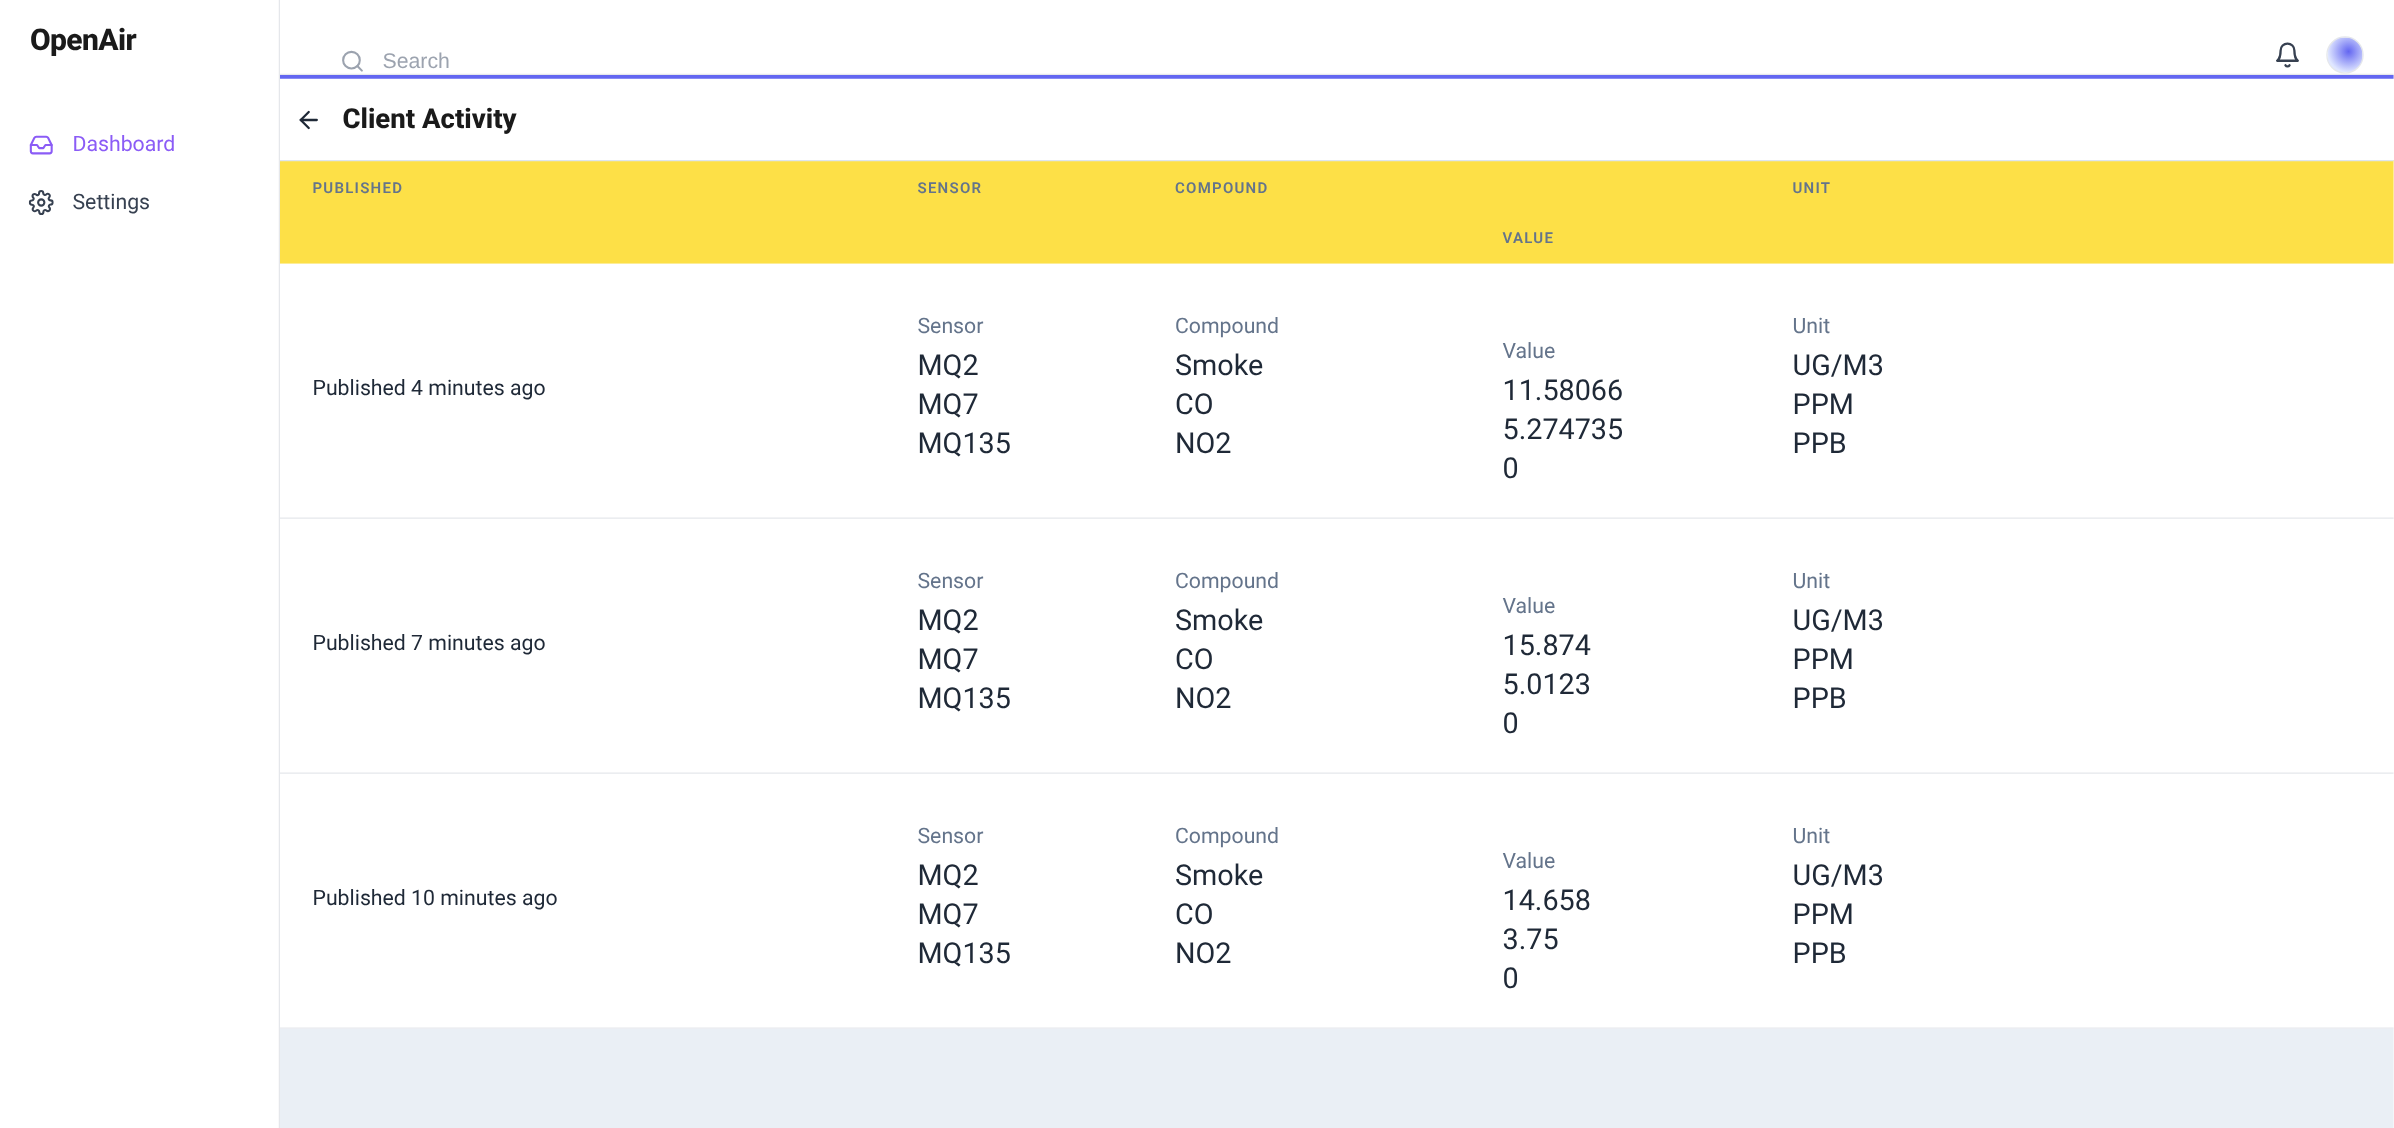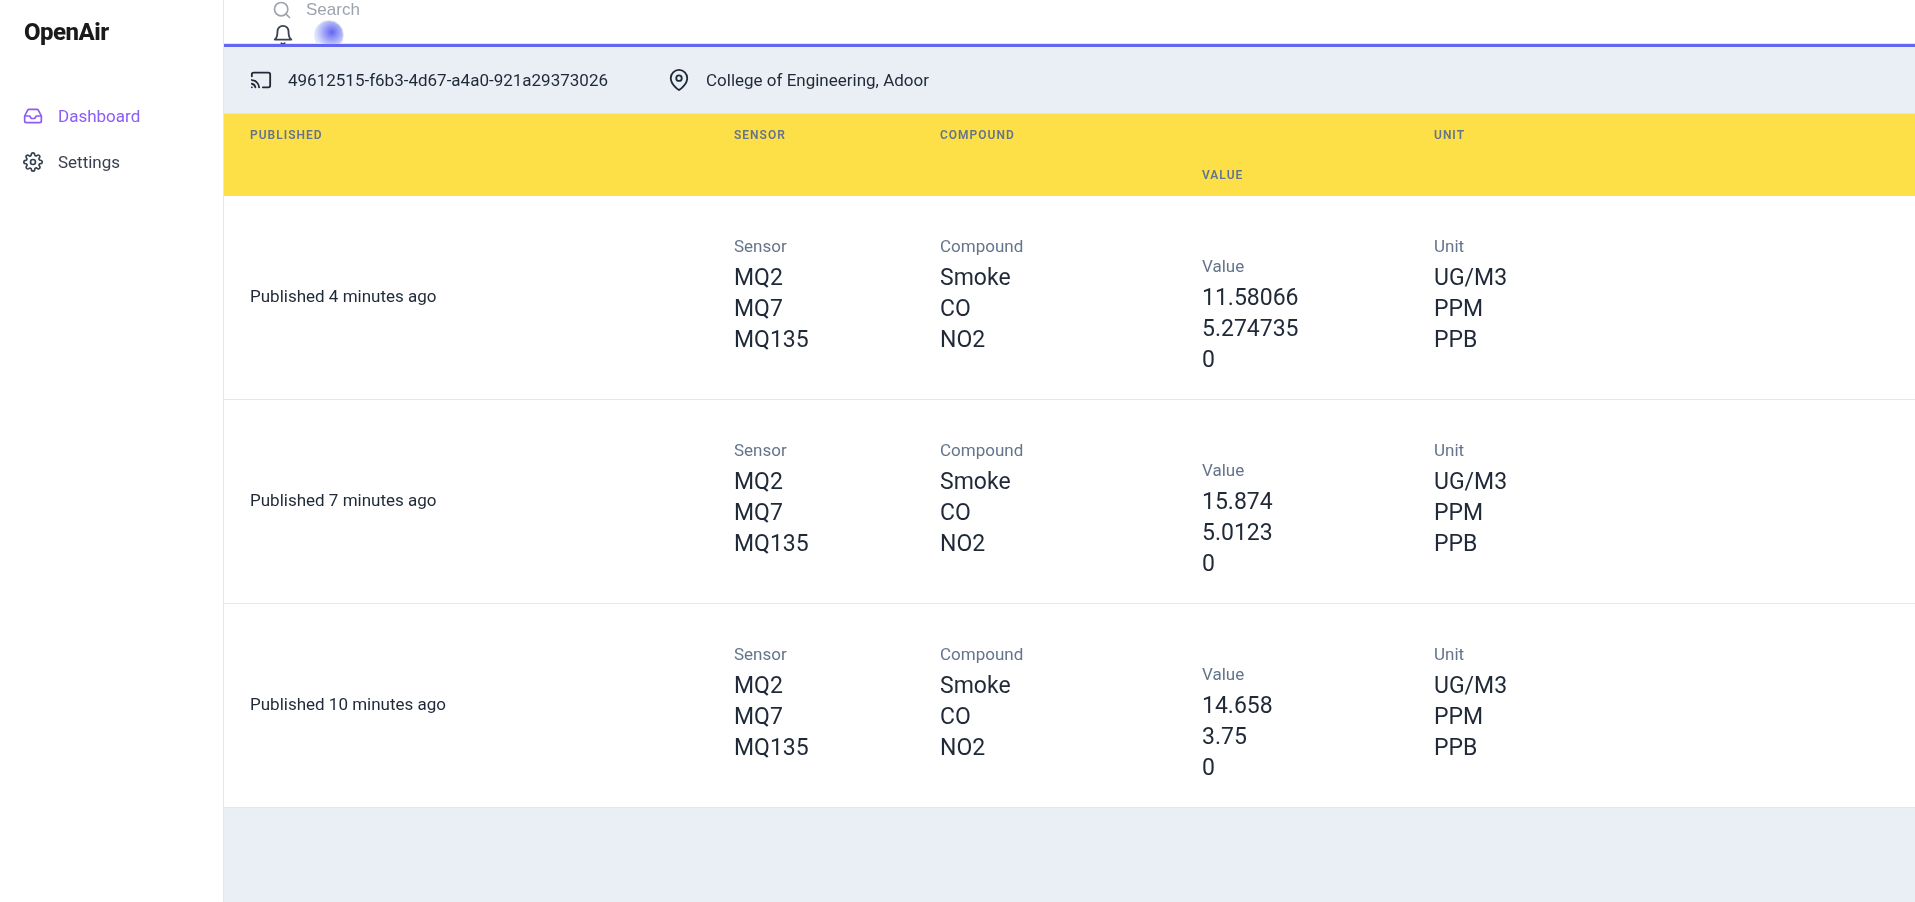--- a/index.html
+++ b/index.html
@@ -10,21 +10,21 @@
     .sidebar { width: 224px; border-right: 1px solid #e5e7eb; flex-shrink: 0; }
     .logo { padding: 18px 24px 18px; border-bottom: 1px solid transparent; }
     .logo-text { font-size: 24px; font-weight: 800; letter-spacing: -0.5px; }
     .nav { padding: 28px 0 0 0; }
     .nav-item { display: flex; align-items: center; gap: 14px; padding: 12px 22px; font-size: 17px; cursor: pointer; color: #374151; }
     .nav-item.active { color: #8b5cf6; }
     .nav-item .icon { width: 22px; height: 22px; display: flex; align-items: center; justify-content: center; }
 
     
     .main { flex: 1; display: flex; flex-direction: column; min-width: 0; }
-    .topbar { display: flex; align-items: flex-start; padding: 0 24px 0 48px; height: 44px; border-bottom: 1px solid #e5e7eb; flex-direction: column; }
+    .topbar { display: flex; align-items: flex-end; padding: 0 24px 0 48px; height: 60px; border-bottom: 1px solid #e5e7eb; }
     .search-wrap { display: flex; align-items: center; gap: 14px; flex: 1; color: #9ca3af; font-size: 17px; }
     .search-input { border: none; outline: none; font-size: 17px; color: #374151; width: 300px; background: transparent; }
     .search-input::placeholder { color: #9ca3af; }
     .topbar-right { display: flex; align-items: center; gap: 20px; }
     .avatar { width: 30px; height: 30px; border-radius: 50%; background: radial-gradient(circle at 60% 40%, #6366f1 0%, #e0e7ff 70%); border: 1px solid #e5e7eb; }
 
     
     .progress-bar { height: 3px; background: #6366f1; width: 100%; }
 
     
@@ -104,41 +104,30 @@
             <path d="M18 8A6 6 0 0 0 6 8c0 7-3 9-3 9h18s-3-2-3-9"></path>
             <path d="M13.73 21a2 2 0 0 1-3.46 0"></path>
           </svg>
         </span>
         <div class="avatar"></div>
       </div>
     </div>
 
     <div class="progress-bar"></div>
 
-
-    <div class="info-bar">
-      <div class="info-item">
-        <span>
-          <svg width="22" height="22" viewBox="0 0 24 24" fill="none" stroke="#1f2937" stroke-width="2" stroke-linecap="round" stroke-linejoin="round">
-            <path d="M2 16.1A5 5 0 0 1 5.9 20M2 12.05A9 9 0 0 1 9.95 20M2 8V6a2 2 0 0 1 2-2h16a2 2 0 0 1 2 2v12a2 2 0 0 1-2 2h-6"></path>
-            <line x1="2" y1="20" x2="2.01" y2="20"></line>
-          </svg>
-        </span>
-        <span>49612515-f6b3-4d67-a4a0-921a29373026</span>
-      </div>
-      <div class="info-item">
-        <span>
-          <svg width="22" height="22" viewBox="0 0 24 24" fill="none" stroke="#1f2937" stroke-width="2" stroke-linecap="round" stroke-linejoin="round">
-            <path d="M21 10c0 7-9 13-9 13s-9-6-9-13a9 9 0 0 1 18 0z"></path>
-              <circle cx="12" cy="10" r="3"></circle>
-          </svg>
-        </span>
-        <span>College of Engineering, Adoor</span>
-      </div>
-    </div>
+    <div class="page-header">
+      <span class="icon-btn">
+        <svg width="22" height="22" viewBox="0 0 24 24" fill="none" stroke="#1f2937" stroke-width="2" stroke-linecap="round" stroke-linejoin="round">
+          <line x1="19" y1="12" x2="5" y2="12"></line>
+            <polyline points="12 19 5 12 12 5"></polyline>
+        </svg>
+      </span>
+      <h1 class="page-title">Client Activity</h1>
+    </div>
+
 
     <div class="table-header">
       <div class="col-published">PUBLISHED</div>
       <div class="col-sensor">SENSOR</div>
       <div class="col-compound">COMPOUND</div>
       <div class="col-value">VALUE</div>
       <div class="col-unit">UNIT</div>
     </div>
 
     <div class="table-body" id="table-body">

